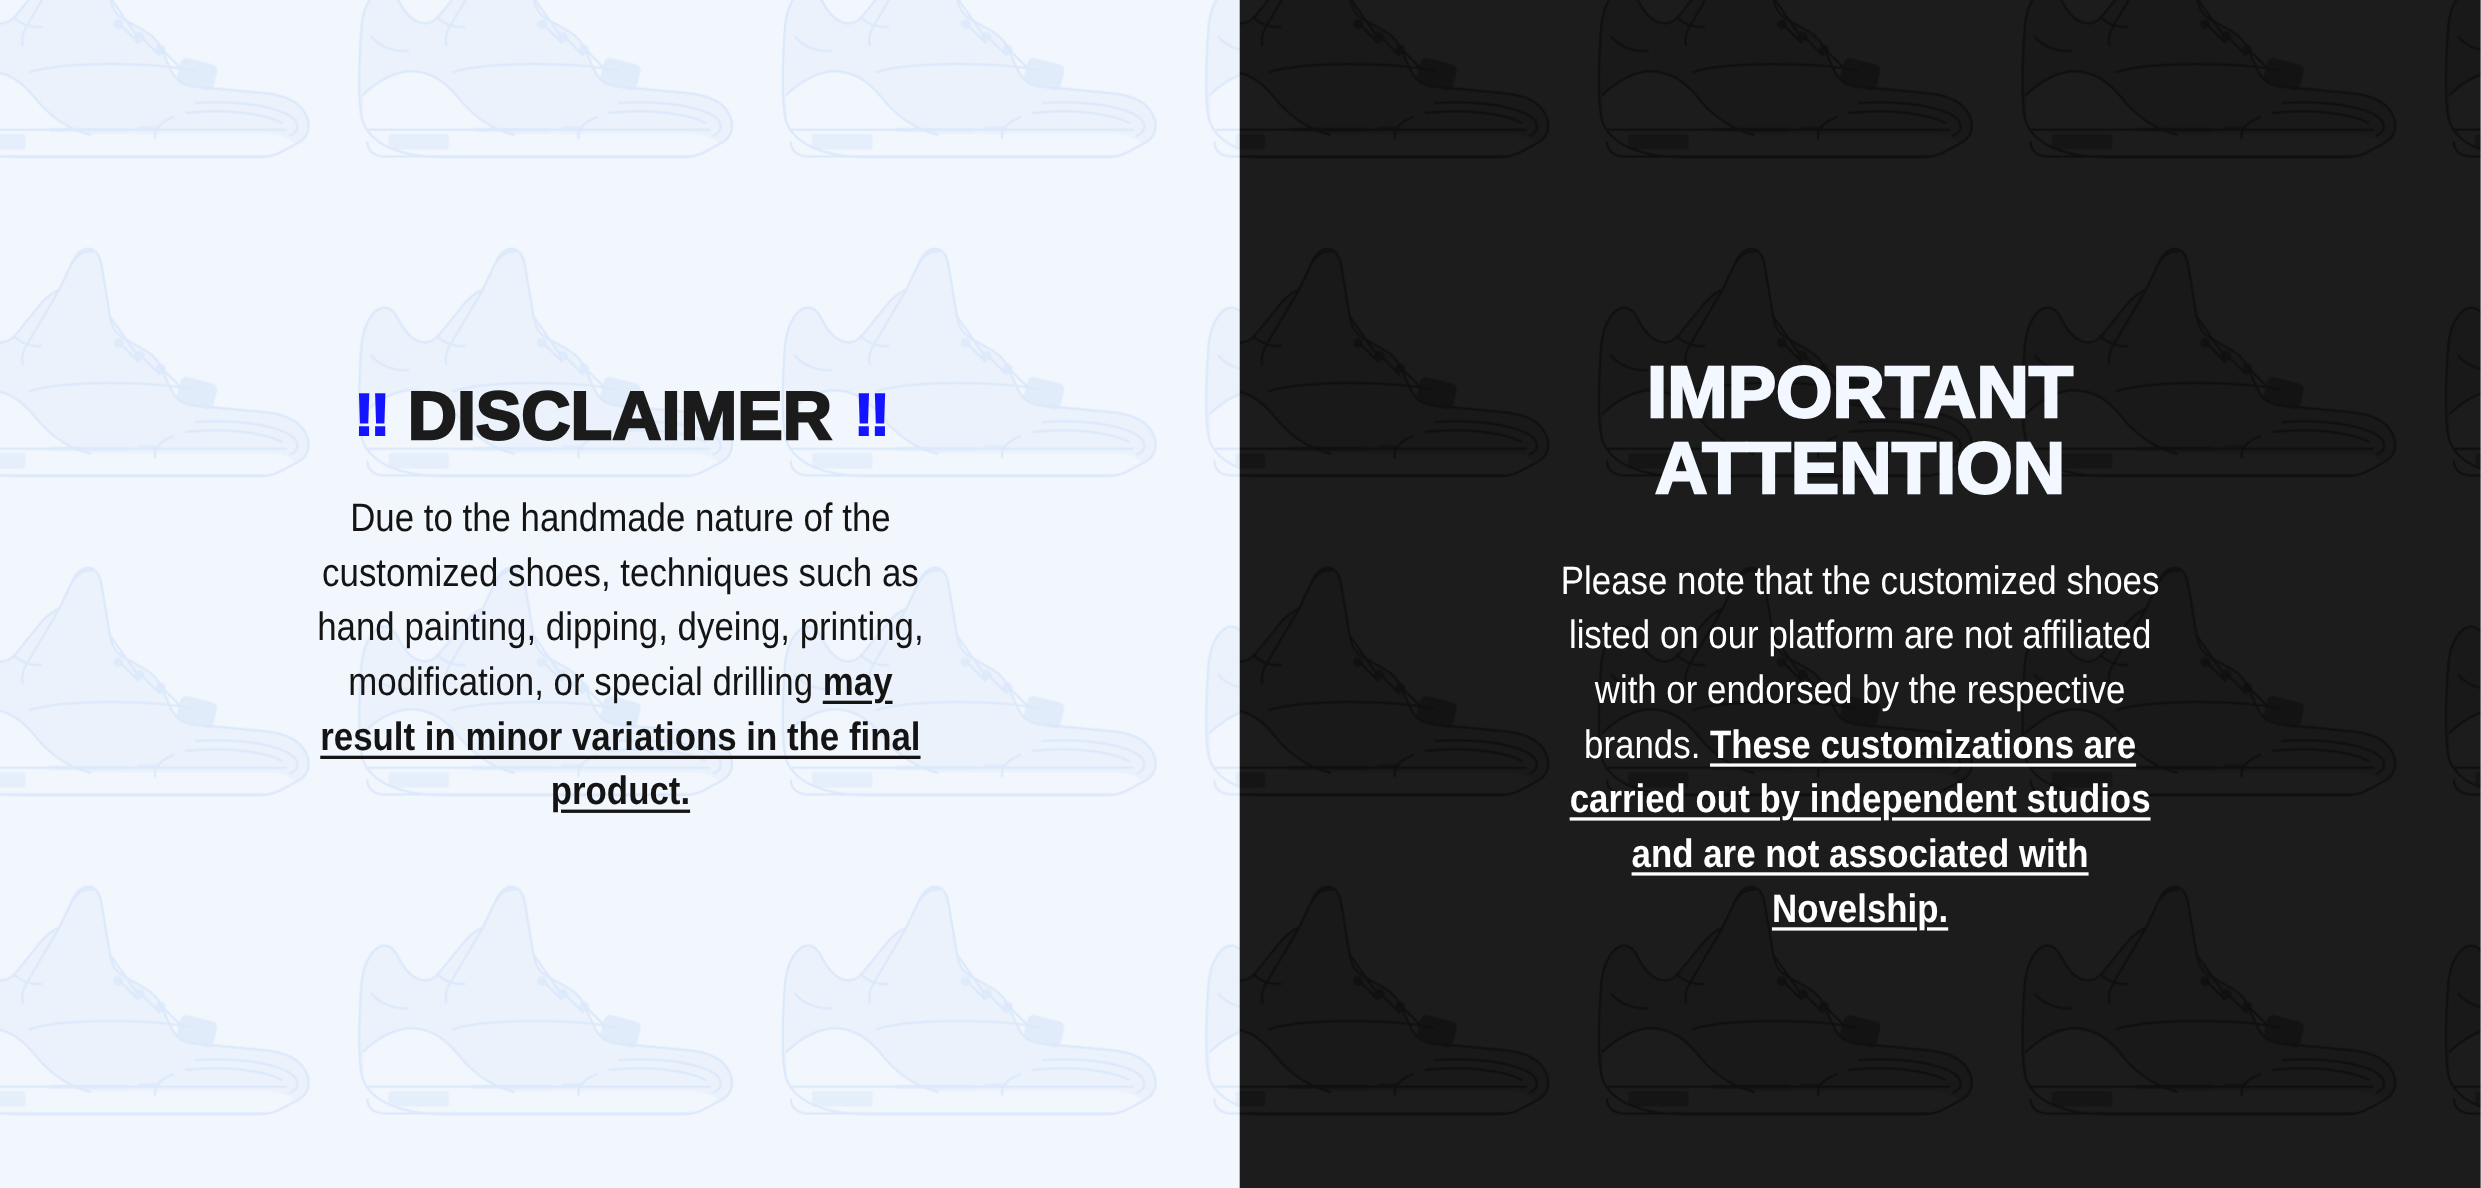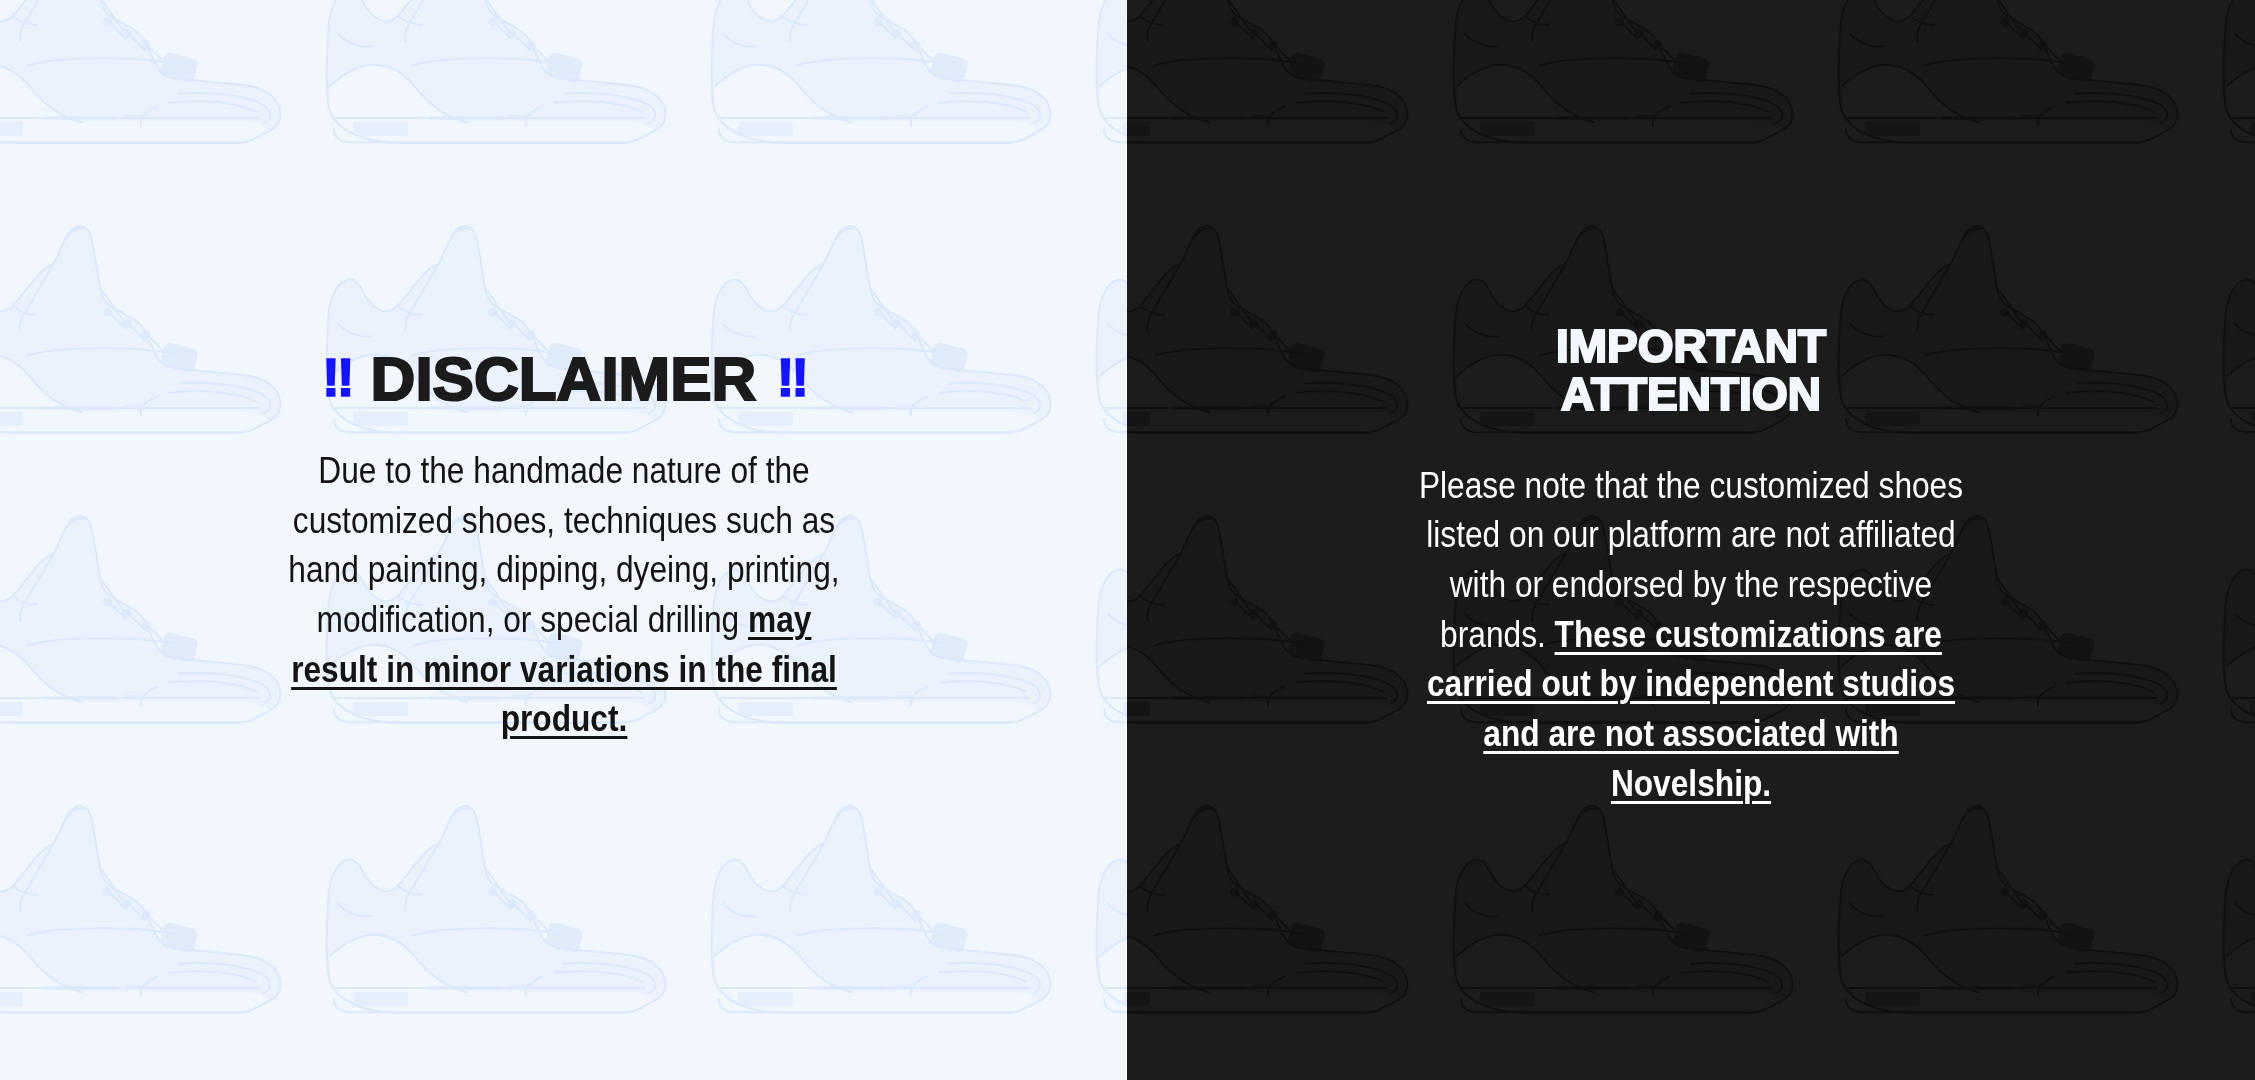--- a/index.html
+++ b/index.html
@@ -78,21 +78,21 @@
     -webkit-text-stroke: 2.2px currentColor;
   }
   .heading-light {
     color: #1b1b1b;
     font-size: 62px;
     letter-spacing: 0px;
     white-space: nowrap;
   }
   .heading-dark {
     color: #f3f7ff;
-    font-size: 46px;
+    font-size: 66px;
     letter-spacing: 0px;
     line-height: 1.05;
     max-width: 640px;
     margin: 0 auto;
   }
   .bang {
     color: #1414ff;
     -webkit-text-stroke: 1.6px #1414ff;
     font-size: 54px;
     letter-spacing: -4px;

